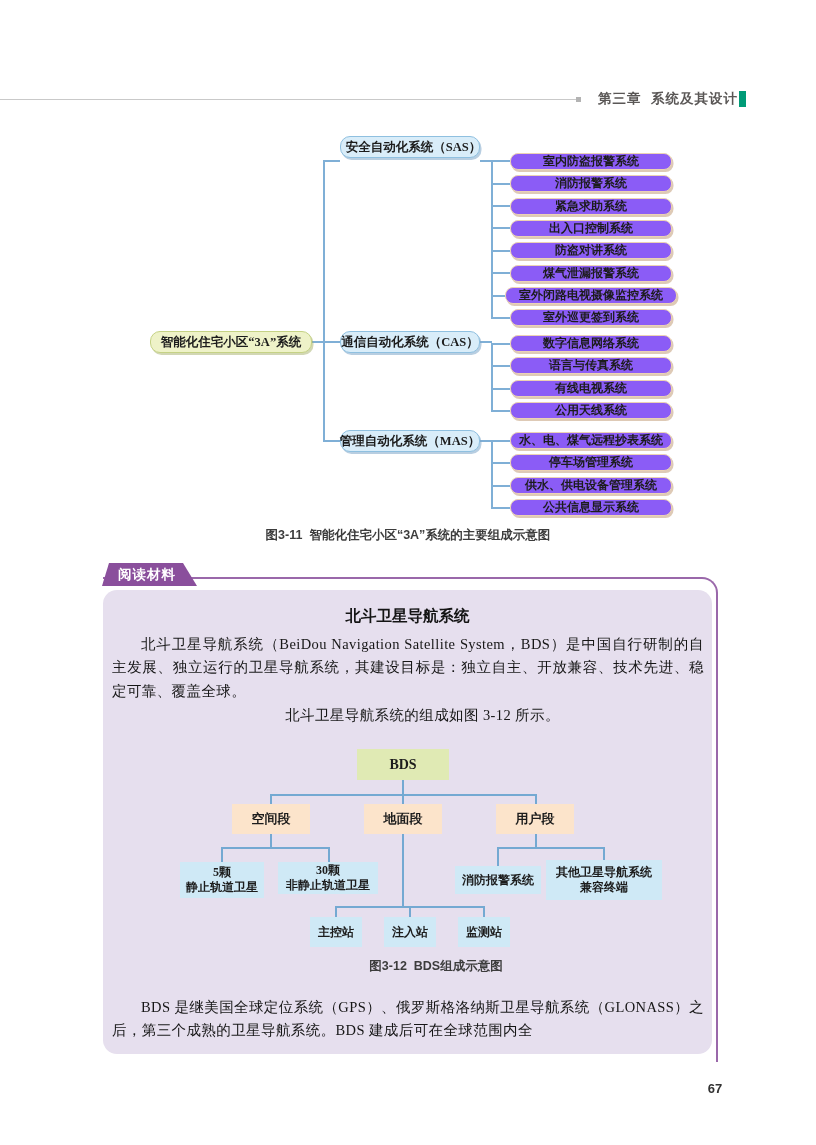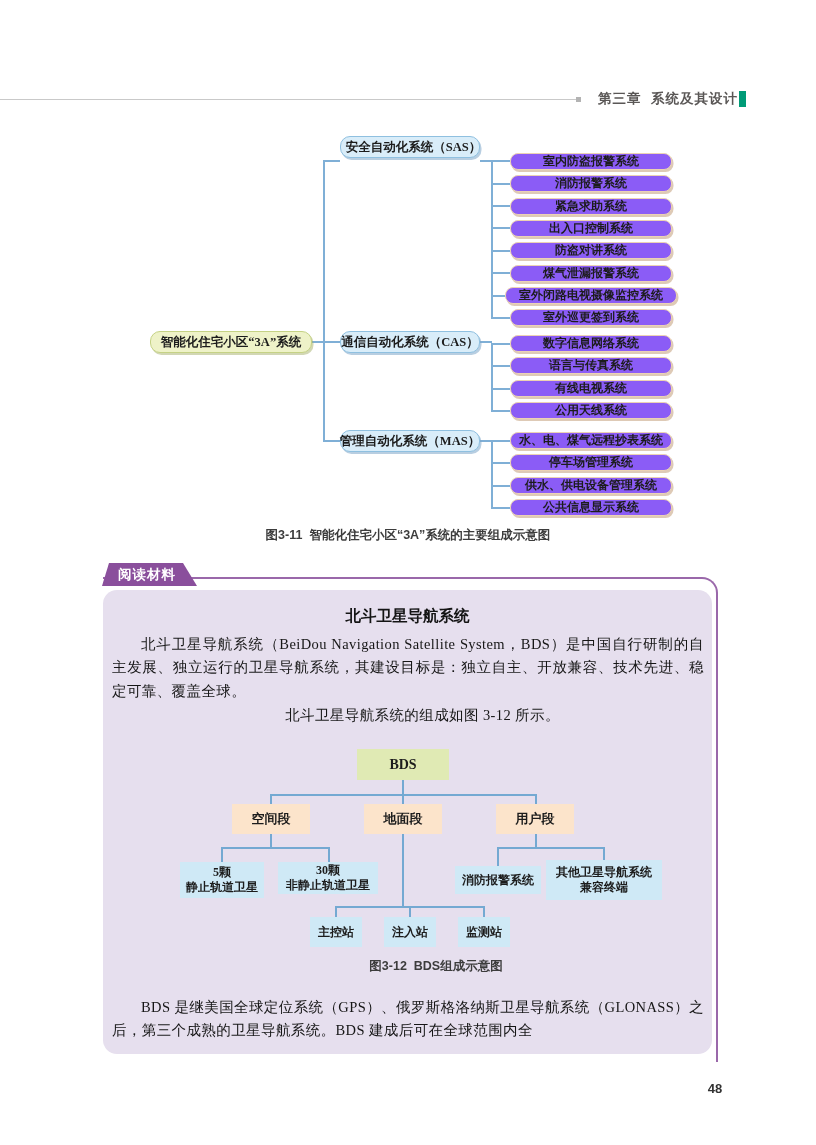--- a/index.html
+++ b/index.html
@@ -152,15 +152,15 @@
   <div class="bnode b-l3" style="left:546px;top:860px;width:116px;height:40px;">其他卫星导航系统
 兼容终端</div>
   <div class="bnode b-l3" style="left:310px;top:917px;width:52px;height:30px;">主控站</div>
   <div class="bnode b-l3" style="left:384px;top:917px;width:52px;height:30px;">注入站</div>
   <div class="bnode b-l3" style="left:458px;top:917px;width:52px;height:30px;">监测站</div>
 
   <div class="caption" style="top:958px;padding-left:28px;">图3-12  BDS组成示意图</div>
 
   <div class="rpara" style="top:996px;">BDS 是继美国全球定位系统（GPS）、俄罗斯格洛纳斯卫星导航系统（GLONASS）之后，第三个成熟的卫星导航系统。BDS 建成后可在全球范围内全</div>
 
-  <div class="pagenum">48</div>
+  <div class="pagenum">67</div>
 
 </div>
 
 </body></html>

